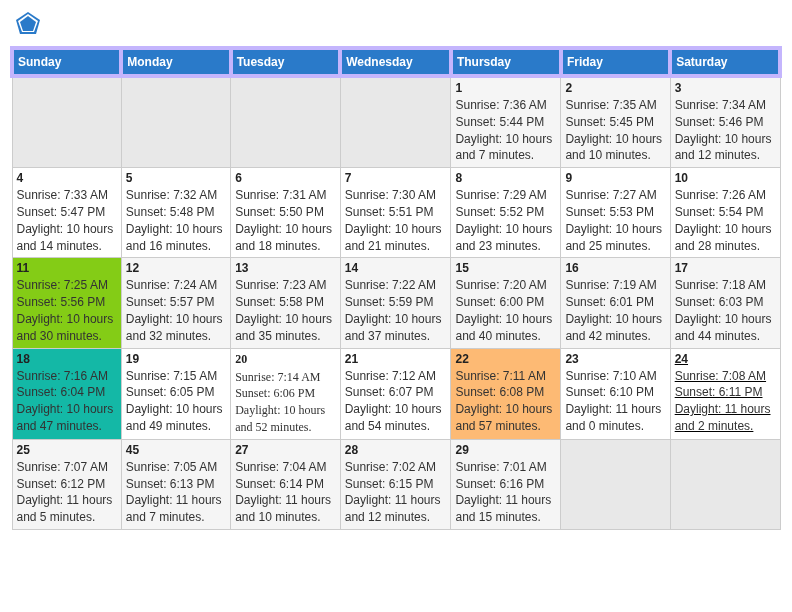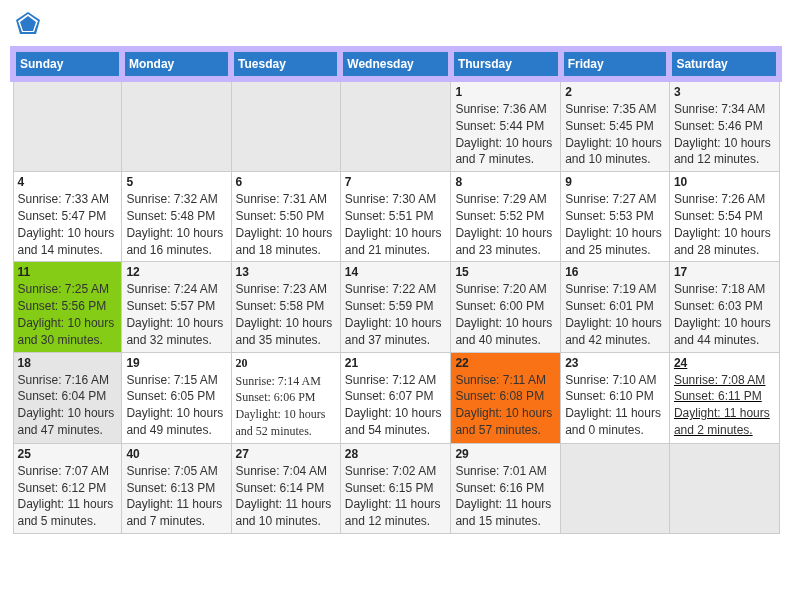--- a/index.html
+++ b/index.html
@@ -50,21 +50,21 @@
       border-collapse: collapse;
       font-size: 10.5px;
     }
     .calendar thead th {
       background-color: #2a7ac9;
       color: #fff;
       padding: 5px 4px;
       text-align: left;
       font-size: 12px;
       font-weight: bold;
-      border: 6px solid #c4b5fd;
+      border: 4px solid #c4b5fd;
     }
     .calendar tbody td {
       border: 1px solid #ccc;
       vertical-align: top;
       padding: 3px 4px;
       width: 113px;
       min-height: 80px;
       background: #fff;
     }
     .calendar tbody tr:nth-child(odd) td {
@@ -194,56 +194,56 @@
         <td style="background: rgb(245, 245, 245);">
           <div class="day-number">16</div>
           <div class="day-info">Sunrise: 7:19 AM<br>Sunset: 6:01 PM<br>Daylight: 10 hours and 42 minutes.</div>
         </td>
         <td style="background: rgb(245, 245, 245);">
           <div class="day-number">17</div>
           <div class="day-info">Sunrise: 7:18 AM<br>Sunset: 6:03 PM<br>Daylight: 10 hours and 44 minutes.</div>
         </td>
       </tr>
       <tr>
-        <td style="background: #e5e5e5;">
+        <td style="background: #14b8a6;">
           <div class="day-number">18</div>
           <div class="day-info">Sunrise: 7:16 AM<br>Sunset: 6:04 PM<br>Daylight: 10 hours and 47 minutes.</div>
         </td>
         <td style="background: rgb(255, 255, 255);">
           <div class="day-number">19</div>
           <div class="day-info">Sunrise: 7:15 AM<br>Sunset: 6:05 PM<br>Daylight: 10 hours and 49 minutes.</div>
         </td>
         <td style="background: rgb(255, 255, 255); font-family: Liberation Serif, serif;">
           <div class="day-number">20</div>
           <div class="day-info">Sunrise: 7:14 AM<br>Sunset: 6:06 PM<br>Daylight: 10 hours and 52 minutes.</div>
         </td>
         <td style="background: rgb(255, 255, 255); margin-left: 7px;">
           <div class="day-number">21</div>
           <div class="day-info">Sunrise: 7:12 AM<br>Sunset: 6:07 PM<br>Daylight: 10 hours and 54 minutes.</div>
         </td>
-        <td style="background: #f97316;">
+        <td style="background: #fdba74;">
           <div class="day-number">22</div>
           <div class="day-info">Sunrise: 7:11 AM<br>Sunset: 6:08 PM<br>Daylight: 10 hours and 57 minutes.</div>
         </td>
         <td style="background: rgb(255, 255, 255);">
           <div class="day-number">23</div>
           <div class="day-info">Sunrise: 7:10 AM<br>Sunset: 6:10 PM<br>Daylight: 11 hours and 0 minutes.</div>
         </td>
         <td style="background: rgb(255, 255, 255); text-decoration: underline;">
           <div class="day-number">24</div>
           <div class="day-info">Sunrise: 7:08 AM<br>Sunset: 6:11 PM<br>Daylight: 11 hours and 2 minutes.</div>
         </td>
       </tr>
       <tr>
         <td style="background: rgb(245, 245, 245);">
           <div class="day-number">25</div>
           <div class="day-info">Sunrise: 7:07 AM<br>Sunset: 6:12 PM<br>Daylight: 11 hours and 5 minutes.</div>
         </td>
         <td style="background: rgb(245, 245, 245);">
-          <div class="day-number">40</div>
+          <div class="day-number">45</div>
           <div class="day-info">Sunrise: 7:05 AM<br>Sunset: 6:13 PM<br>Daylight: 11 hours and 7 minutes.</div>
         </td>
         <td style="background: rgb(245, 245, 245);">
           <div class="day-number">27</div>
           <div class="day-info">Sunrise: 7:04 AM<br>Sunset: 6:14 PM<br>Daylight: 11 hours and 10 minutes.</div>
         </td>
         <td style="background: rgb(245, 245, 245);">
           <div class="day-number">28</div>
           <div class="day-info">Sunrise: 7:02 AM<br>Sunset: 6:15 PM<br>Daylight: 11 hours and 12 minutes.</div>
         </td>

